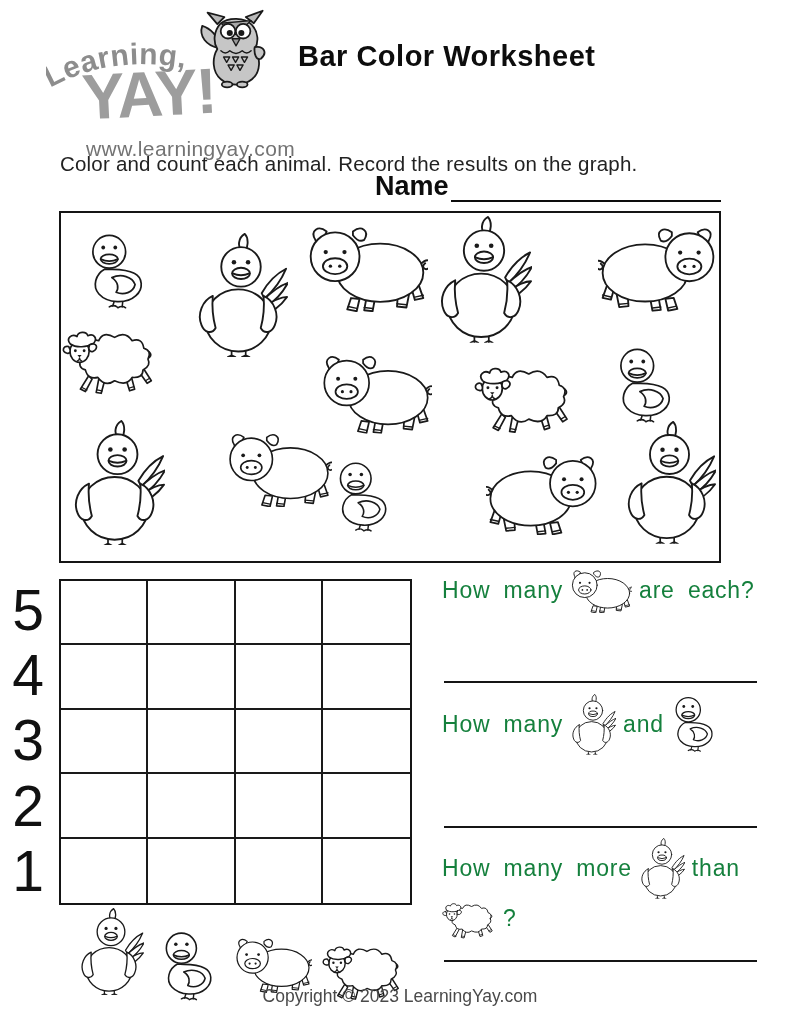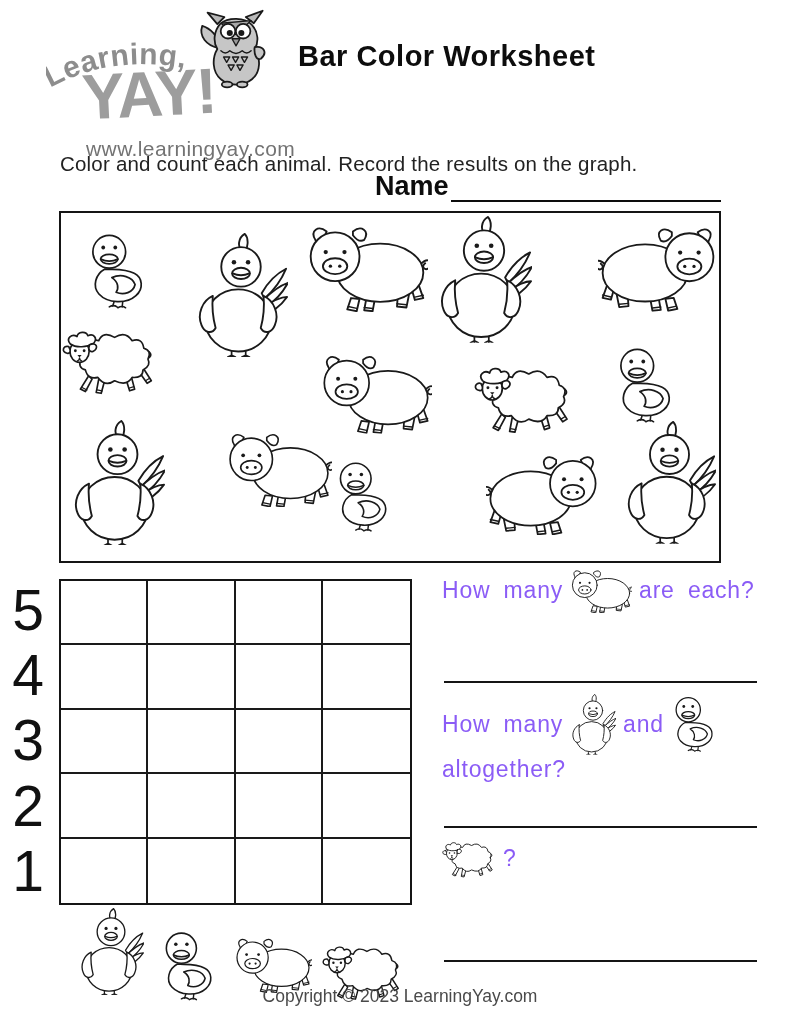--- a/index.html
+++ b/index.html
@@ -36,21 +36,21 @@
         display:grid;grid-template-columns:repeat(4,1fr);grid-template-rows:repeat(5,1fr);box-sizing:border-box;}
   .cell{border-right:2px solid #1a1a1a;border-bottom:2px solid #1a1a1a;}
   .cell:nth-child(4n){border-right:none;}
   .cell.lastrow{border-bottom:none;}
   .rowlabel{position:absolute;left:4px;width:48px;height:65px;text-align:center;
             font-size:57px;font-weight:300;color:#111;line-height:62px;}
 
   
   .question{position:absolute;left:442px;width:318px;}
   .qline{display:flex;align-items:center;gap:7px;}
-  .qtext{font-size:23px;color:#8b5cf6;letter-spacing:.8px;word-spacing:6px;white-space:nowrap;line-height:1.25;}
+  .qtext{font-size:23px;color:#15803d;letter-spacing:.8px;word-spacing:6px;white-space:nowrap;line-height:1.25;}
   .answerline{position:absolute;left:444px;width:313px;height:0;border-top:2px solid #151515;}
 
   
   .footer1{position:absolute;left:0;top:986px;width:100%;text-align:center;font-size:17.5px;color:#4a4a4a;}
   .footer2{position:absolute;left:0;top:1008px;width:100%;text-align:center;font-size:17.5px;color:#4a4a4a;}
 </style>
 </head>
 <body>
 
 <svg width="0" height="0" style="position:absolute" aria-hidden="true">
@@ -327,26 +327,32 @@
             <use href="#sym-chicken"></use>
           </svg>
         </div>
         <span class="qtext hand">and</span>
         <div class="animal inline" style="width: 46px; height: 58.7778px;">
           <svg viewBox="0 0 72 92">
             <use href="#sym-duck"></use>
           </svg>
         </div>
       </div>
-      <div class="qline">
-        <span class="qtext hand">altogether?</span>
-      </div>
     </div>
   <div class="answerline" style="top:826px"></div>
   <div class="question" id="q3" style="top:838px">
+      <div class="qline">
+        <span class="qtext hand">How many more</span>
+        <div class="animal inline" style="width: 46px; height: 60.72px;">
+          <svg viewBox="0 0 100 132">
+            <use href="#sym-chicken"></use>
+          </svg>
+        </div>
+        <span class="qtext hand">than</span>
+      </div>
       <div class="qline">
         <div class="animal inline" style="width: 54px; height: 39.913px;">
           <svg viewBox="0 0 115 85">
             <use href="#sym-sheep"></use>
           </svg>
         </div>
         <span class="qtext hand">?</span>
       </div>
     </div>
   <div class="answerline" style="top:960px"></div>

